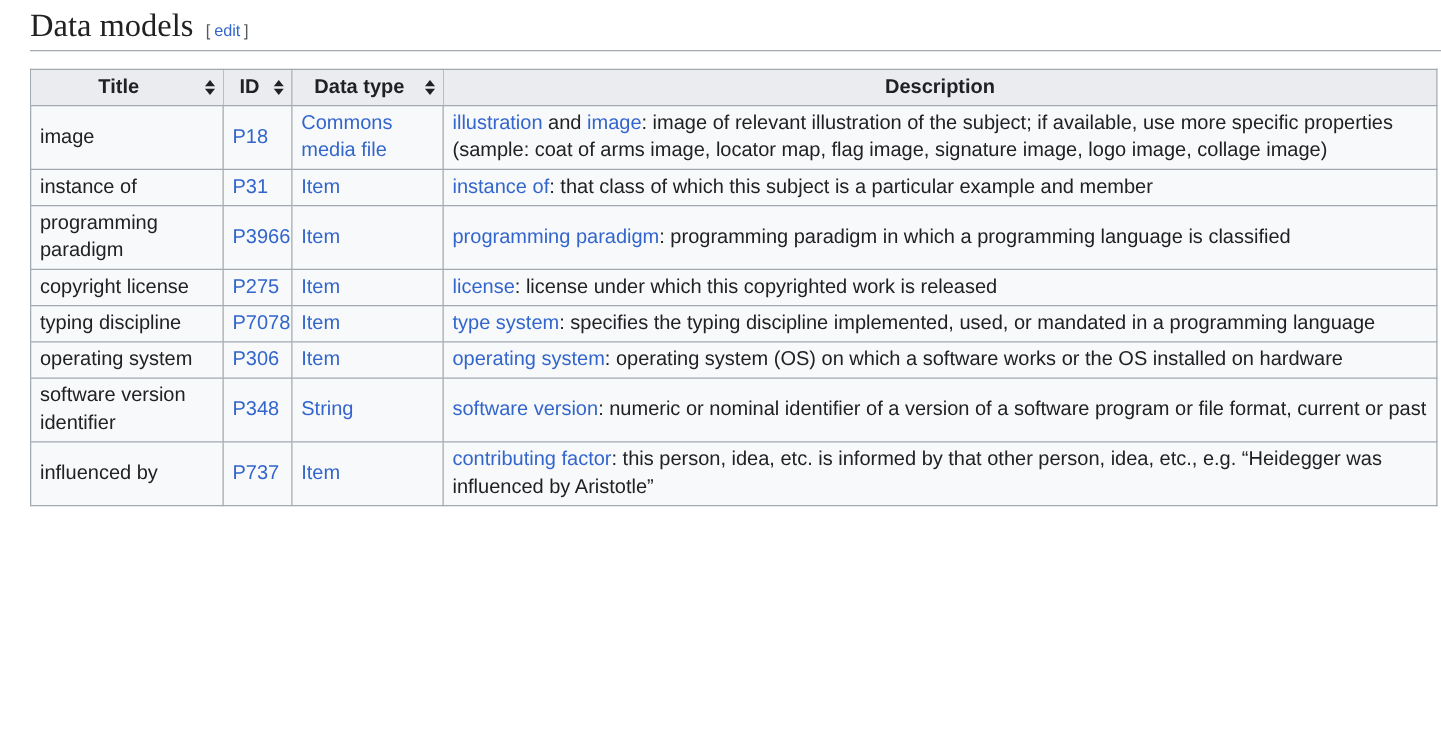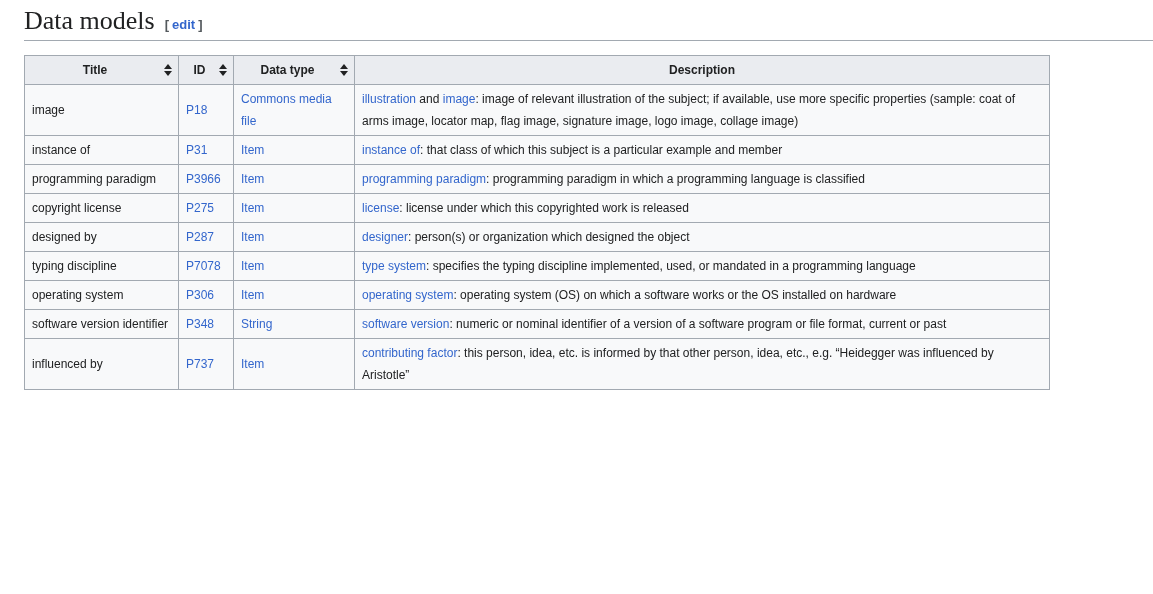--- a/index.html
+++ b/index.html
@@ -22,36 +22,36 @@
   }
   h3.section-h {
     font-family: "Liberation Serif", "DejaVu Serif", serif;
     font-size: 20px; font-weight: 400;
     margin-top: 22px; padding-bottom: 3px;
     border-bottom: 1px solid #a2a9b1;
     line-height: 1.3;
   }
   .editsection {
     font-family: "Liberation Sans", sans-serif;
-    font-size: 13px; font-weight: 700;
+    font-size: 13px; font-weight: 400;
     margin-left: 10px;
     white-space: nowrap;
   }
   .editsection .bracket { color: #54595d; }
   .editsection a { margin: 0 3px; }
 
   a { color: #3366cc; text-decoration: none; cursor: pointer; }
 
   
   table.wikitable {
     margin-top: 14px;
-    width: 1026px;
+    width: 1126px;
     border-collapse: collapse;
     table-layout: fixed;
-    font-size: 12px;
+    font-size: 16px;
     background: #f8f9fa;
   }
   col.c-title { width: 154px; }
   col.c-id    { width: 55px;  }
   col.c-type  { width: 121px; }
 
   table.wikitable th {
     background: #eaecf0;
     border: 1px solid #a2a9b1;
     font-weight: 700;
@@ -138,26 +138,20 @@
           <td><a href="#">Item</a></td>
           <td><a href="#">programming paradigm</a><span>: programming paradigm in which a programming language is classified</span></td>
         </tr>
         <tr>
           <td>copyright license</td>
           <td><a href="#">P275</a></td>
           <td><a href="#">Item</a></td>
           <td><a href="#">license</a><span>: license under which this copyrighted work is released</span></td>
         </tr>
         <tr>
-          <td>designed by</td>
-          <td><a href="#">P287</a></td>
-          <td><a href="#">Item</a></td>
-          <td><a href="#">designer</a><span>: person(s) or organization which designed the object</span></td>
-        </tr>
-        <tr>
           <td>typing discipline</td>
           <td><a href="#">P7078</a></td>
           <td><a href="#">Item</a></td>
           <td><a href="#">type system</a><span>: specifies the typing discipline implemented, used, or mandated in a programming language</span></td>
         </tr>
         <tr>
           <td>operating system</td>
           <td><a href="#">P306</a></td>
           <td><a href="#">Item</a></td>
           <td><a href="#">operating system</a><span>: operating system (OS) on which a software works or the OS installed on hardware</span></td>

